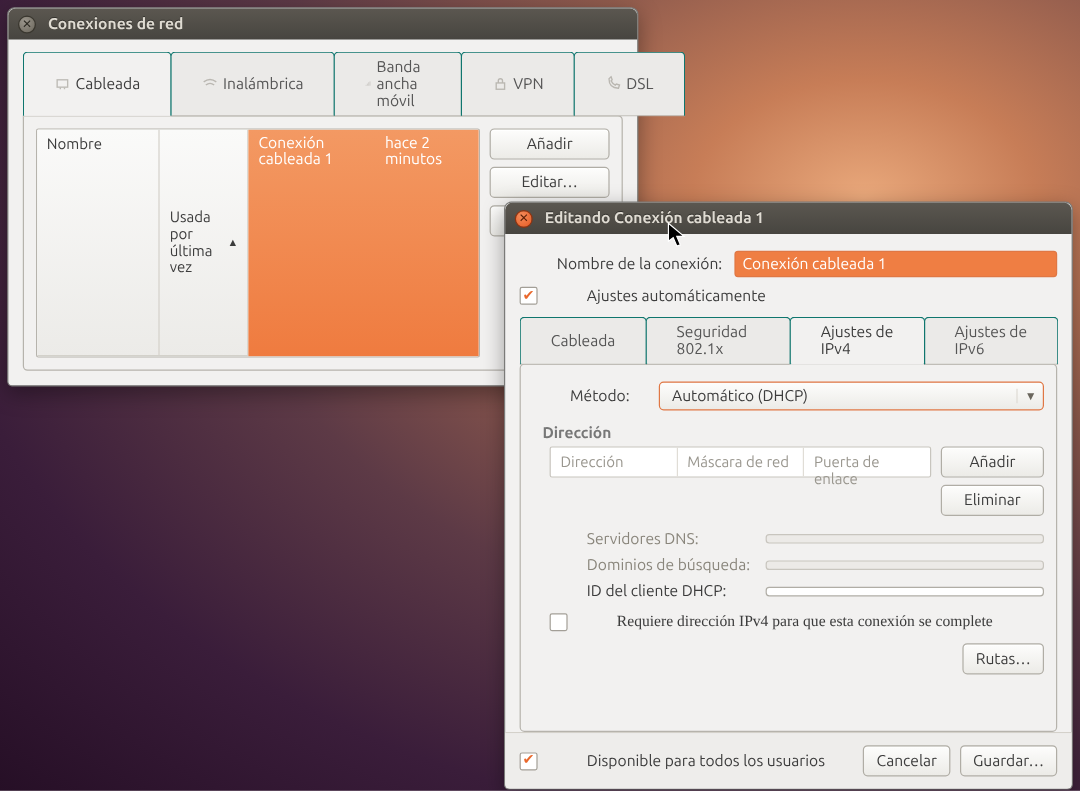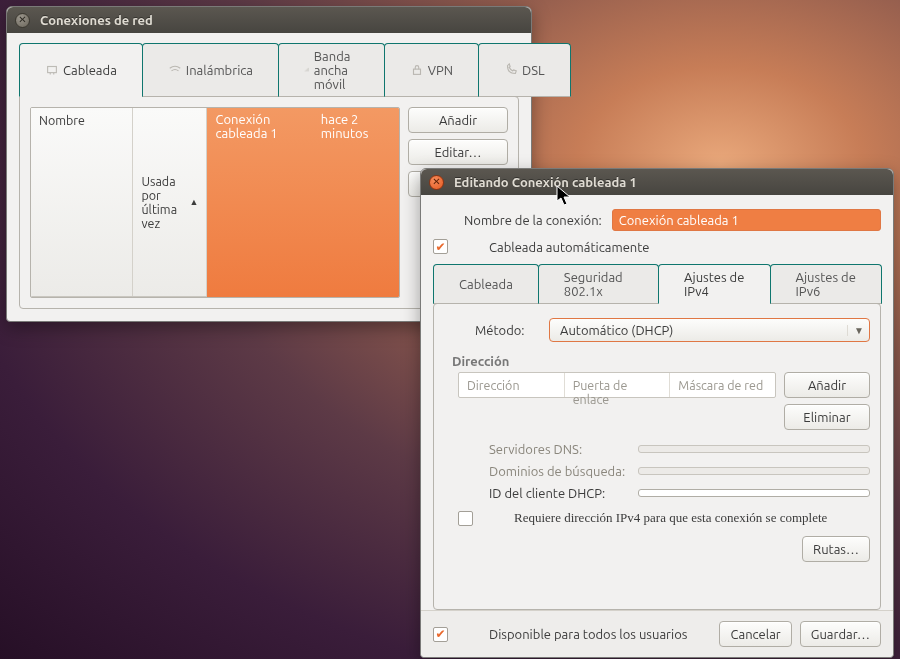--- a/index.html
+++ b/index.html
@@ -255,21 +255,21 @@
     <div class="close-btn">✕</div>
     <div class="titlebar-title">Editando Conexión cableada 1</div>
   </div>
   <div class="window-body" style="padding-bottom:0;">
     <div class="edit-row">
       <span class="edit-label">Nombre de la conexión:</span>
       <div class="text-input selected">Conexión cableada 1</div>
     </div>
     <div class="edit-row">
       <span class="checkbox checked"></span>
-      <span class="edit-label">Cableada automáticamente</span>
+      <span class="edit-label">Ajustes automáticamente</span>
     </div>
 
     <div class="tabs" style="margin-top:6px;">
       <div class="tab">Cableada</div>
       <div class="tab">Seguridad 802.1x</div>
       <div class="tab active">Ajustes de IPv4</div>
       <div class="tab">Ajustes de IPv6</div>
     </div>
     <div class="panel" style="border-radius:4px;">
       <div class="edit-row">
@@ -277,22 +277,22 @@
         <div class="select">
           <span>Automático (DHCP)</span>
           <span class="chev">▼</span>
         </div>
       </div>
 
       <div class="section-label">Dirección</div>
       <div class="addr-area">
         <div class="addr-table">
           <div class="acol">Dirección</div>
+          <div class="acol">Máscara de red</div>
           <div class="acol">Puerta de enlace</div>
-          <div class="acol">Máscara de red</div>
         </div>
         <div class="addr-side">
           <div class="btn">Añadir</div>
           <div class="btn">Eliminar</div>
         </div>
       </div>
 
       <div class="form-grid">
         <span class="edit-label" style="color:#8a867c;">Servidores DNS:</span>
         <div class="text-input disabled"></div>

